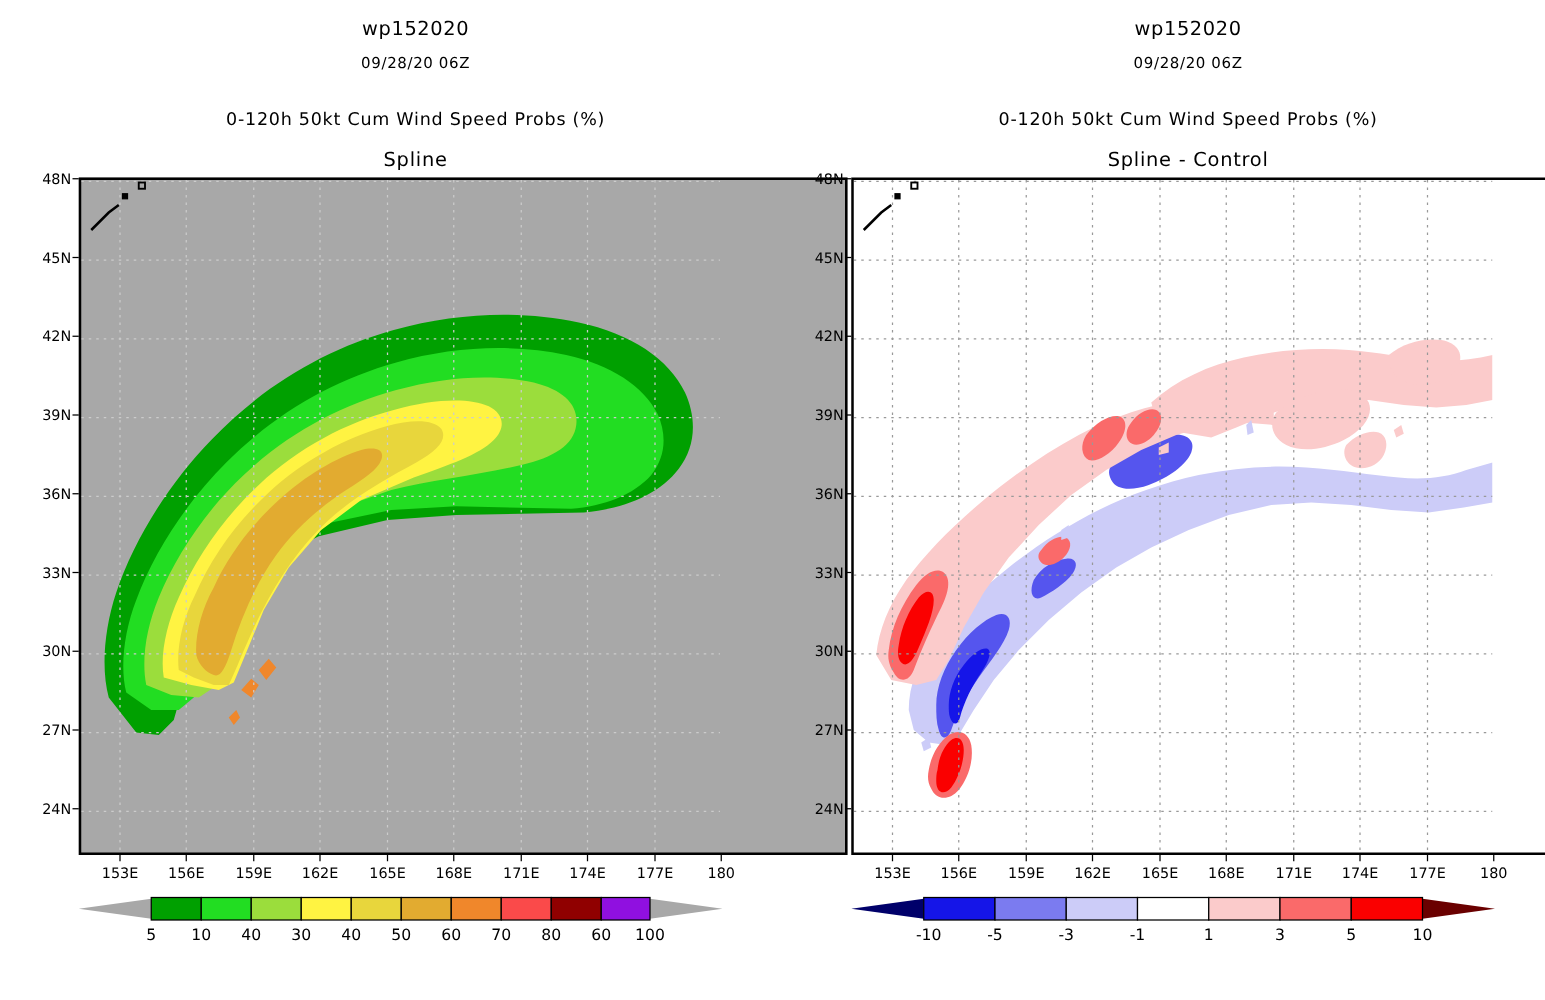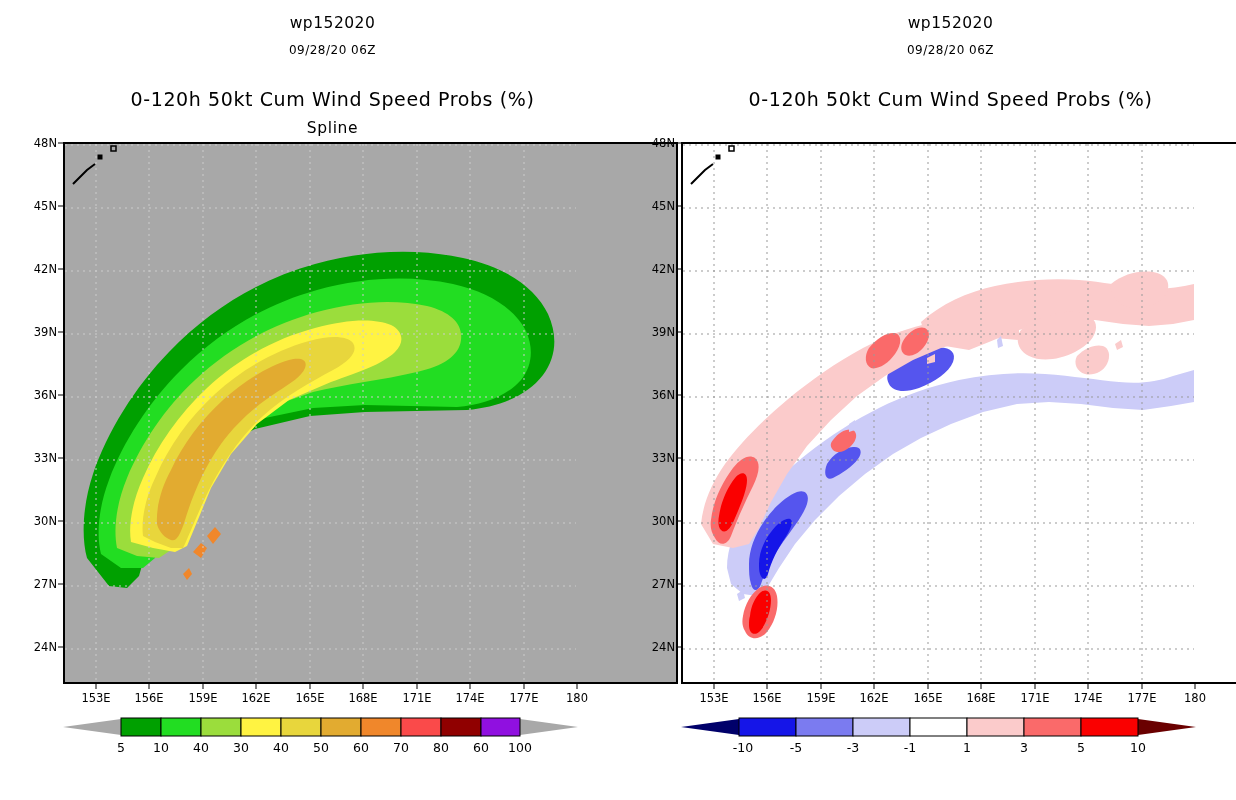--- a/index.html
+++ b/index.html
@@ -24,21 +24,21 @@
 
   .titleblock {
     position: absolute;
     left: 0; right: 0;
     text-align: center;
     color: #000;
     padding-left: 47px;
   }
   .t-storm  { top: 14px;  font-size: 15.5px; letter-spacing: .5px; }
   .t-date   { top: 43px;  font-size: 12px; letter-spacing: .5px; }
-  .t-desc   { top: 88px;  font-size: 19px; letter-spacing: .6px; }
+  .t-desc   { top: 88px;  font-size: 14px; letter-spacing: .6px; }
   .t-sub    { top: 119px; font-size: 15.5px; letter-spacing: .6px; }
 
   
   .mapwrap {
     position: absolute;
     left: 63px; top: 142px;
     width: 615px; height: 542px;
   }
   .mapframe {
     position: absolute; inset: 0;
@@ -274,20 +274,21 @@
       <span class="cblab" style="left:457px">100</span>
     </div>
   </div>
 </div>
 
 <div class="panel" id="panel-right">
 
   <div class="titleblock t-storm">wp152020</div>
   <div class="titleblock t-date">09/28/20 06Z</div>
   <div class="titleblock t-desc">0-120h 50kt Cum Wind Speed Probs (%)</div>
+  <div class="titleblock t-sub">Spline - Control</div>
 
   <div class="mapwrap">
     <div class="mapframe mapbg-white">
       <svg class="mapsvg" width="511" height="538" viewBox="0 0 511 538">
         <defs>
           <clipPath id="clipR">
               <rect x="0" y="0" width="511" height="538"></rect>
             </clipPath>
         </defs>
         <g clip-path="url(#clipR)">

